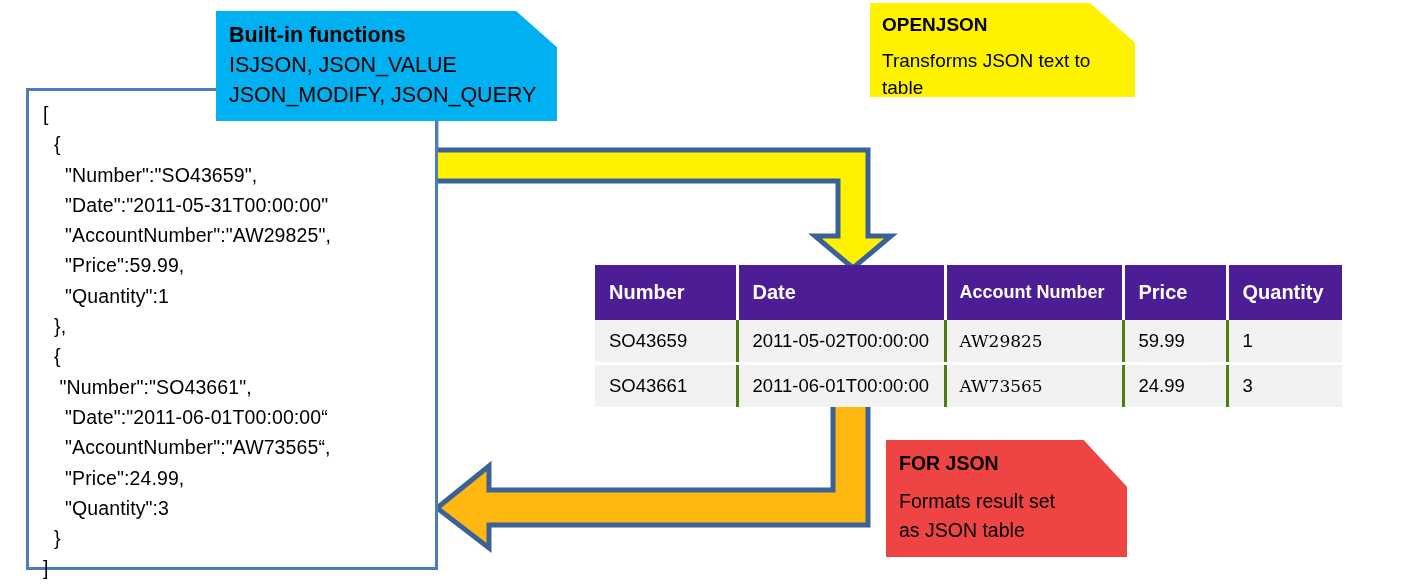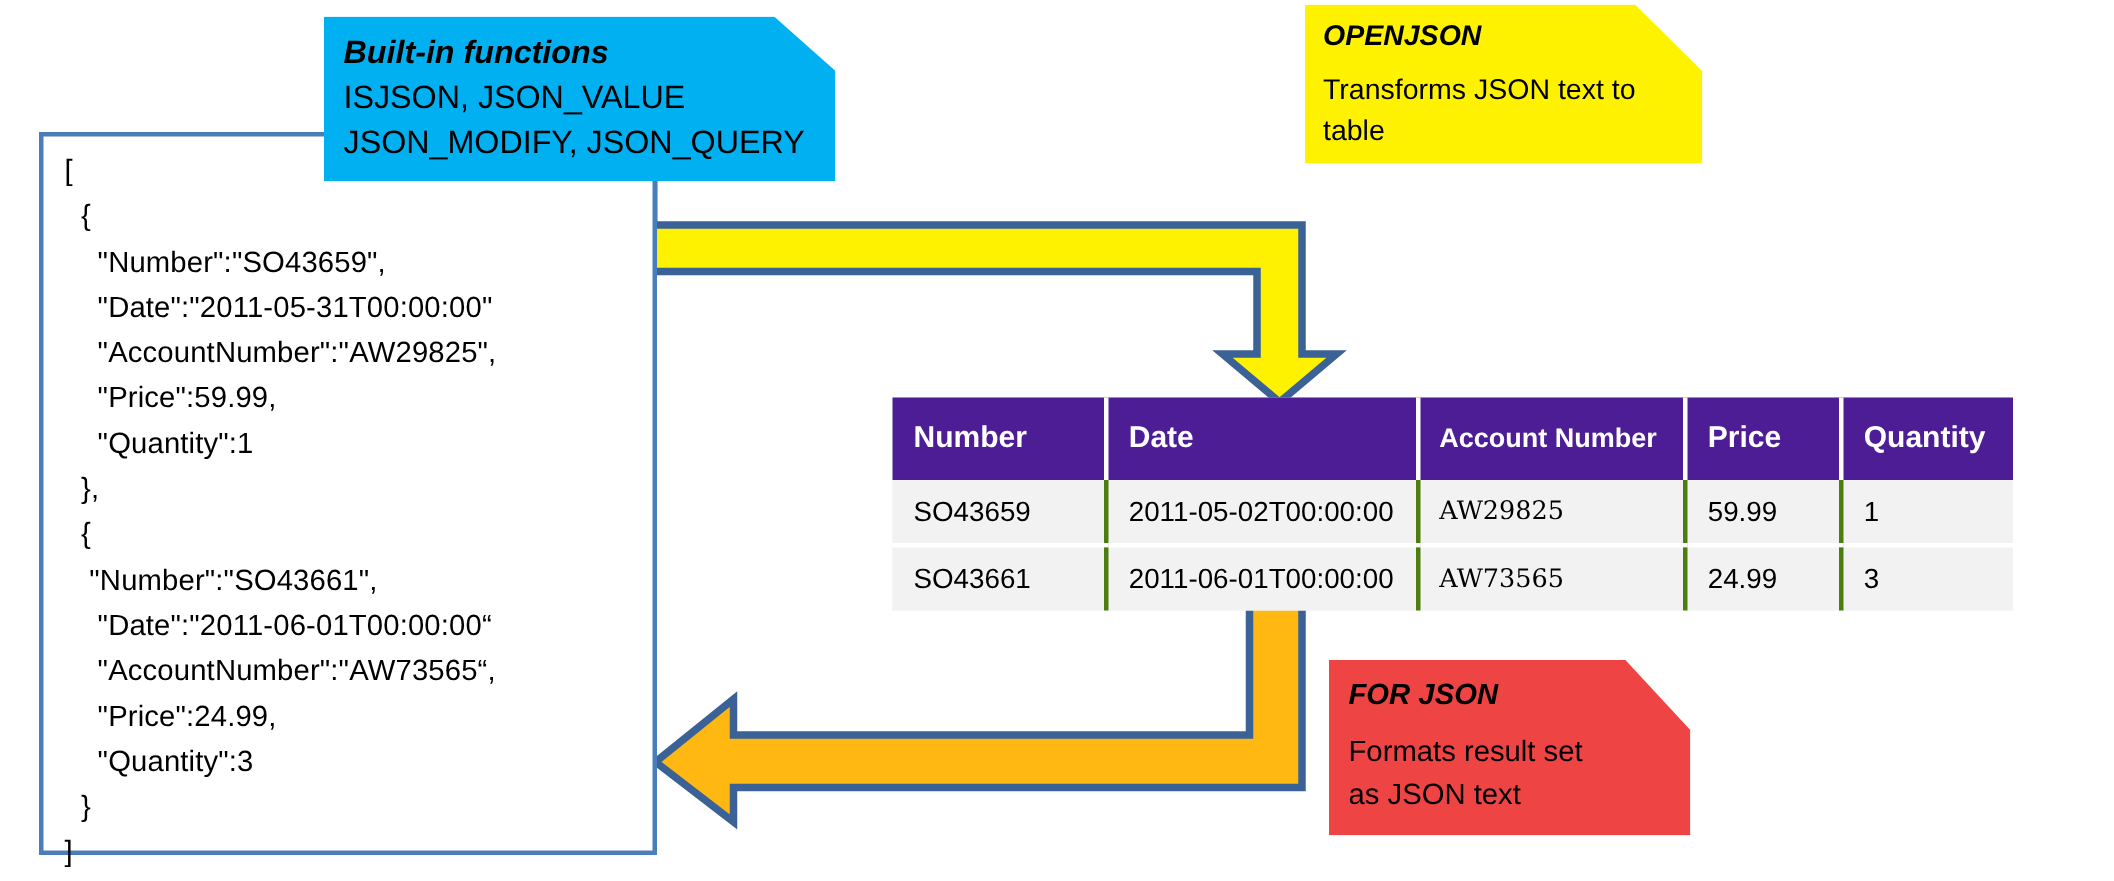--- a/index.html
+++ b/index.html
@@ -58,21 +58,20 @@
 
   
   .callout {
     position: absolute;
     box-sizing: border-box;
     z-index: 4;
   }
   .callout .co-title {
     font-weight: bold;
     display: block;
-    font-style: italic;
   }
   .callout .co-line {
     display: block;
   }
 
   
   #callout-builtin {
     left: 216px;
     top: 11px;
     width: 341px;
@@ -83,21 +82,21 @@
     padding: 9px 0 0 13px;
     font-size: 21.5px;
     line-height: 30px;
   }
 
   
   #callout-openjson {
     left: 870px;
     top: 3px;
     width: 265px;
-    height: 106px;
+    height: 94px;
     background: #FFF200;
     -webkit-clip-path: polygon(0 0, 83% 0, 100% 42%, 100% 100%, 0 100%);
     clip-path: polygon(0 0, 83% 0, 100% 42%, 100% 100%, 0 100%);
     padding: 8px 0 0 12px;
     font-size: 19px;
     line-height: 27px;
   }
   #callout-openjson .co-title { margin-bottom: 9px; font-size: 19px; }
 
   
@@ -205,21 +204,21 @@
 
   <div id="callout-openjson" class="callout">
     <span class="co-title">OPENJSON</span>
     <span class="co-line">Transforms JSON text to</span>
     <span class="co-line">table</span>
   </div>
 
   <div id="callout-forjson" class="callout">
     <span class="co-title">FOR JSON</span>
     <span class="co-line">Formats result set</span>
-    <span class="co-line">as JSON text</span>
+    <span class="co-line">as JSON table</span>
   </div>
 
   <table id="result-table">
     <colgroup>
       <col class="c-number">
         <col class="c-date">
         <col class="c-account">
       <col class="c-price">
         <col class="c-quantity">
     </colgroup>

